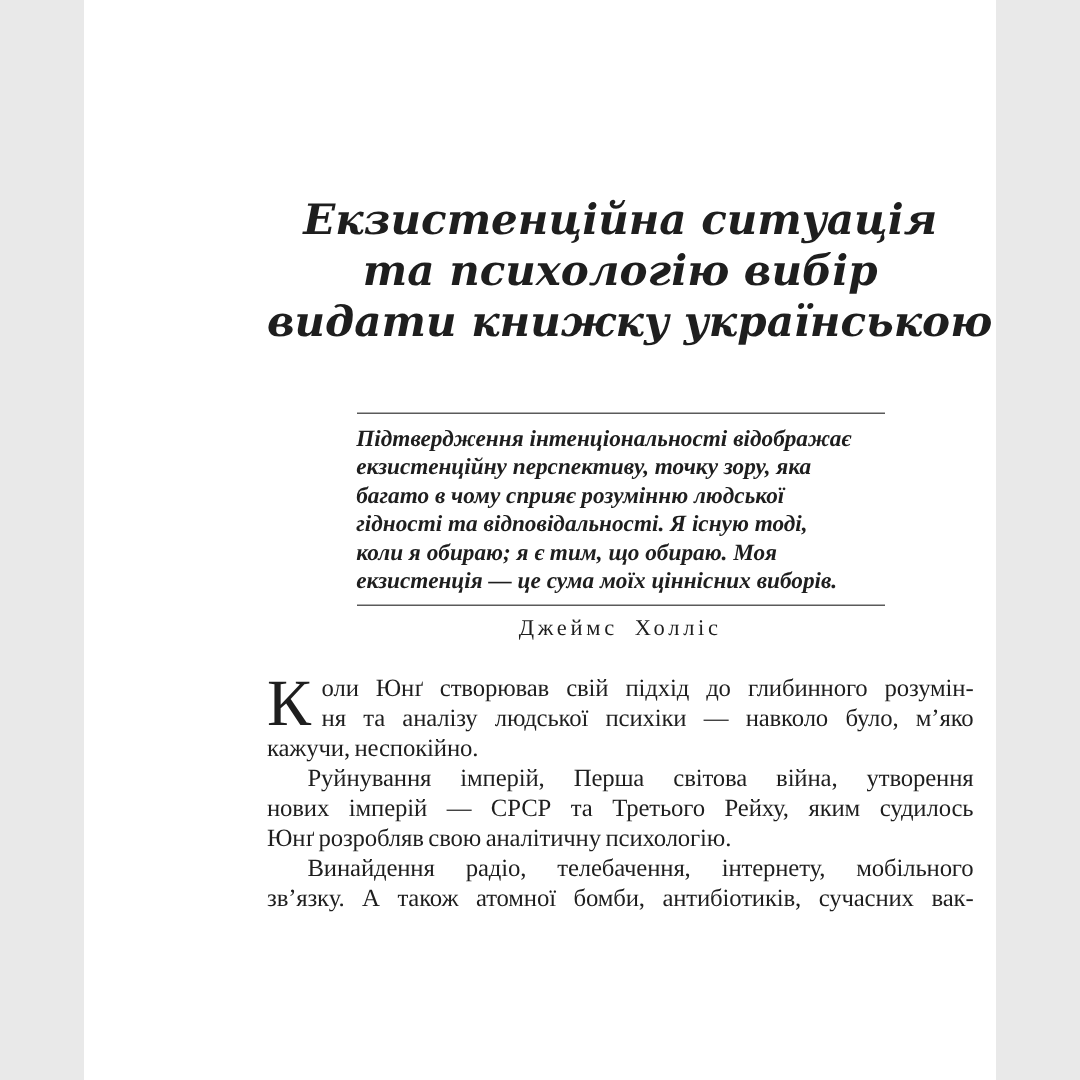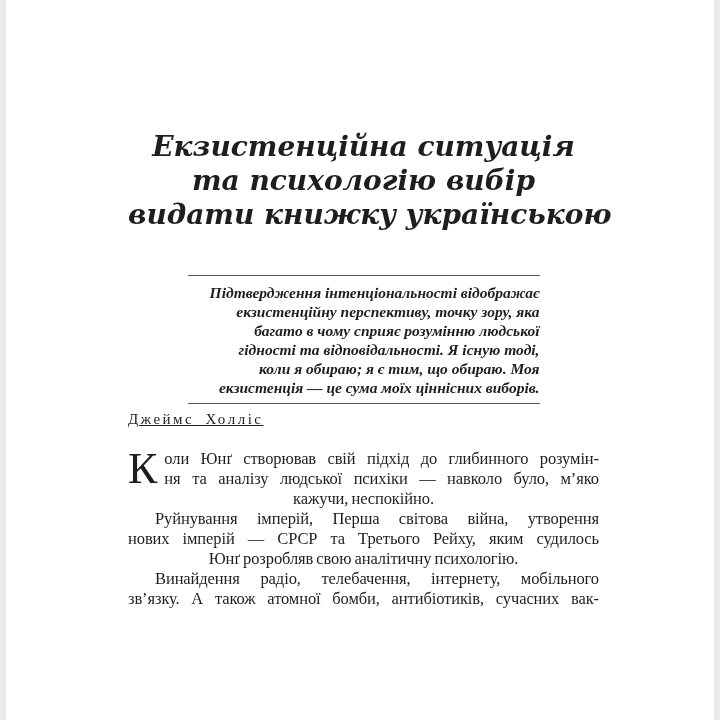--- a/index.html
+++ b/index.html
@@ -1,18 +1,18 @@
 <!DOCTYPE html>
 <html><head>
 <meta charset="utf-8">
 <style>
   html,body{margin:0;padding:0;background:#e9e9e9;}
   .page{
     position:relative;
-    width:708px;height:720px;
+    width:608px;height:720px;
     background:#ffffff;
     color:#1e1e1e;
     font-family:"Liberation Serif", serif;
     overflow:hidden;
     margin:0 auto;
   }
   .content{
     position:absolute;
     left:122px;top:130px;
     width:471px;
@@ -33,47 +33,47 @@
   .epigraph{
     width:352px;
     margin:43px auto 0 auto;
   }
   .rule{
     height:1px;
     background:#5a5a5a;
   }
   .epigraph-lines{
     padding:7px 0 6px 0;
-    text-align:right;
+    text-align:left;
     font-style:italic;
     font-weight:bold;
   }
   .epigraph-line{
     font-size:15.5px;
     line-height:19px;
     white-space:nowrap;
   }
   .attribution{
     margin-top:7px;
+    text-align:center;
     font-size:15px;
     letter-spacing:2.5px;
     word-spacing:5px;
     white-space:nowrap;
-    text-decoration:underline;
   }
   
   .body-text{
     margin-top:21px;
     font-size:16.5px;
     line-height:20px;
     letter-spacing:-0.1px;
     word-spacing:-1px;
   }
   .paragraph{overflow:visible;}
-  .line{text-align:center;}
+  .line{text-align:left;}
   .just{
     text-align:justify;
     text-align-last:justify;
   }
   .indent{padding-left:27px;}
   .dropcap{
     float:left;
     font-size:44px;
     line-height:38px;
     margin:1px 7px 0 0;

